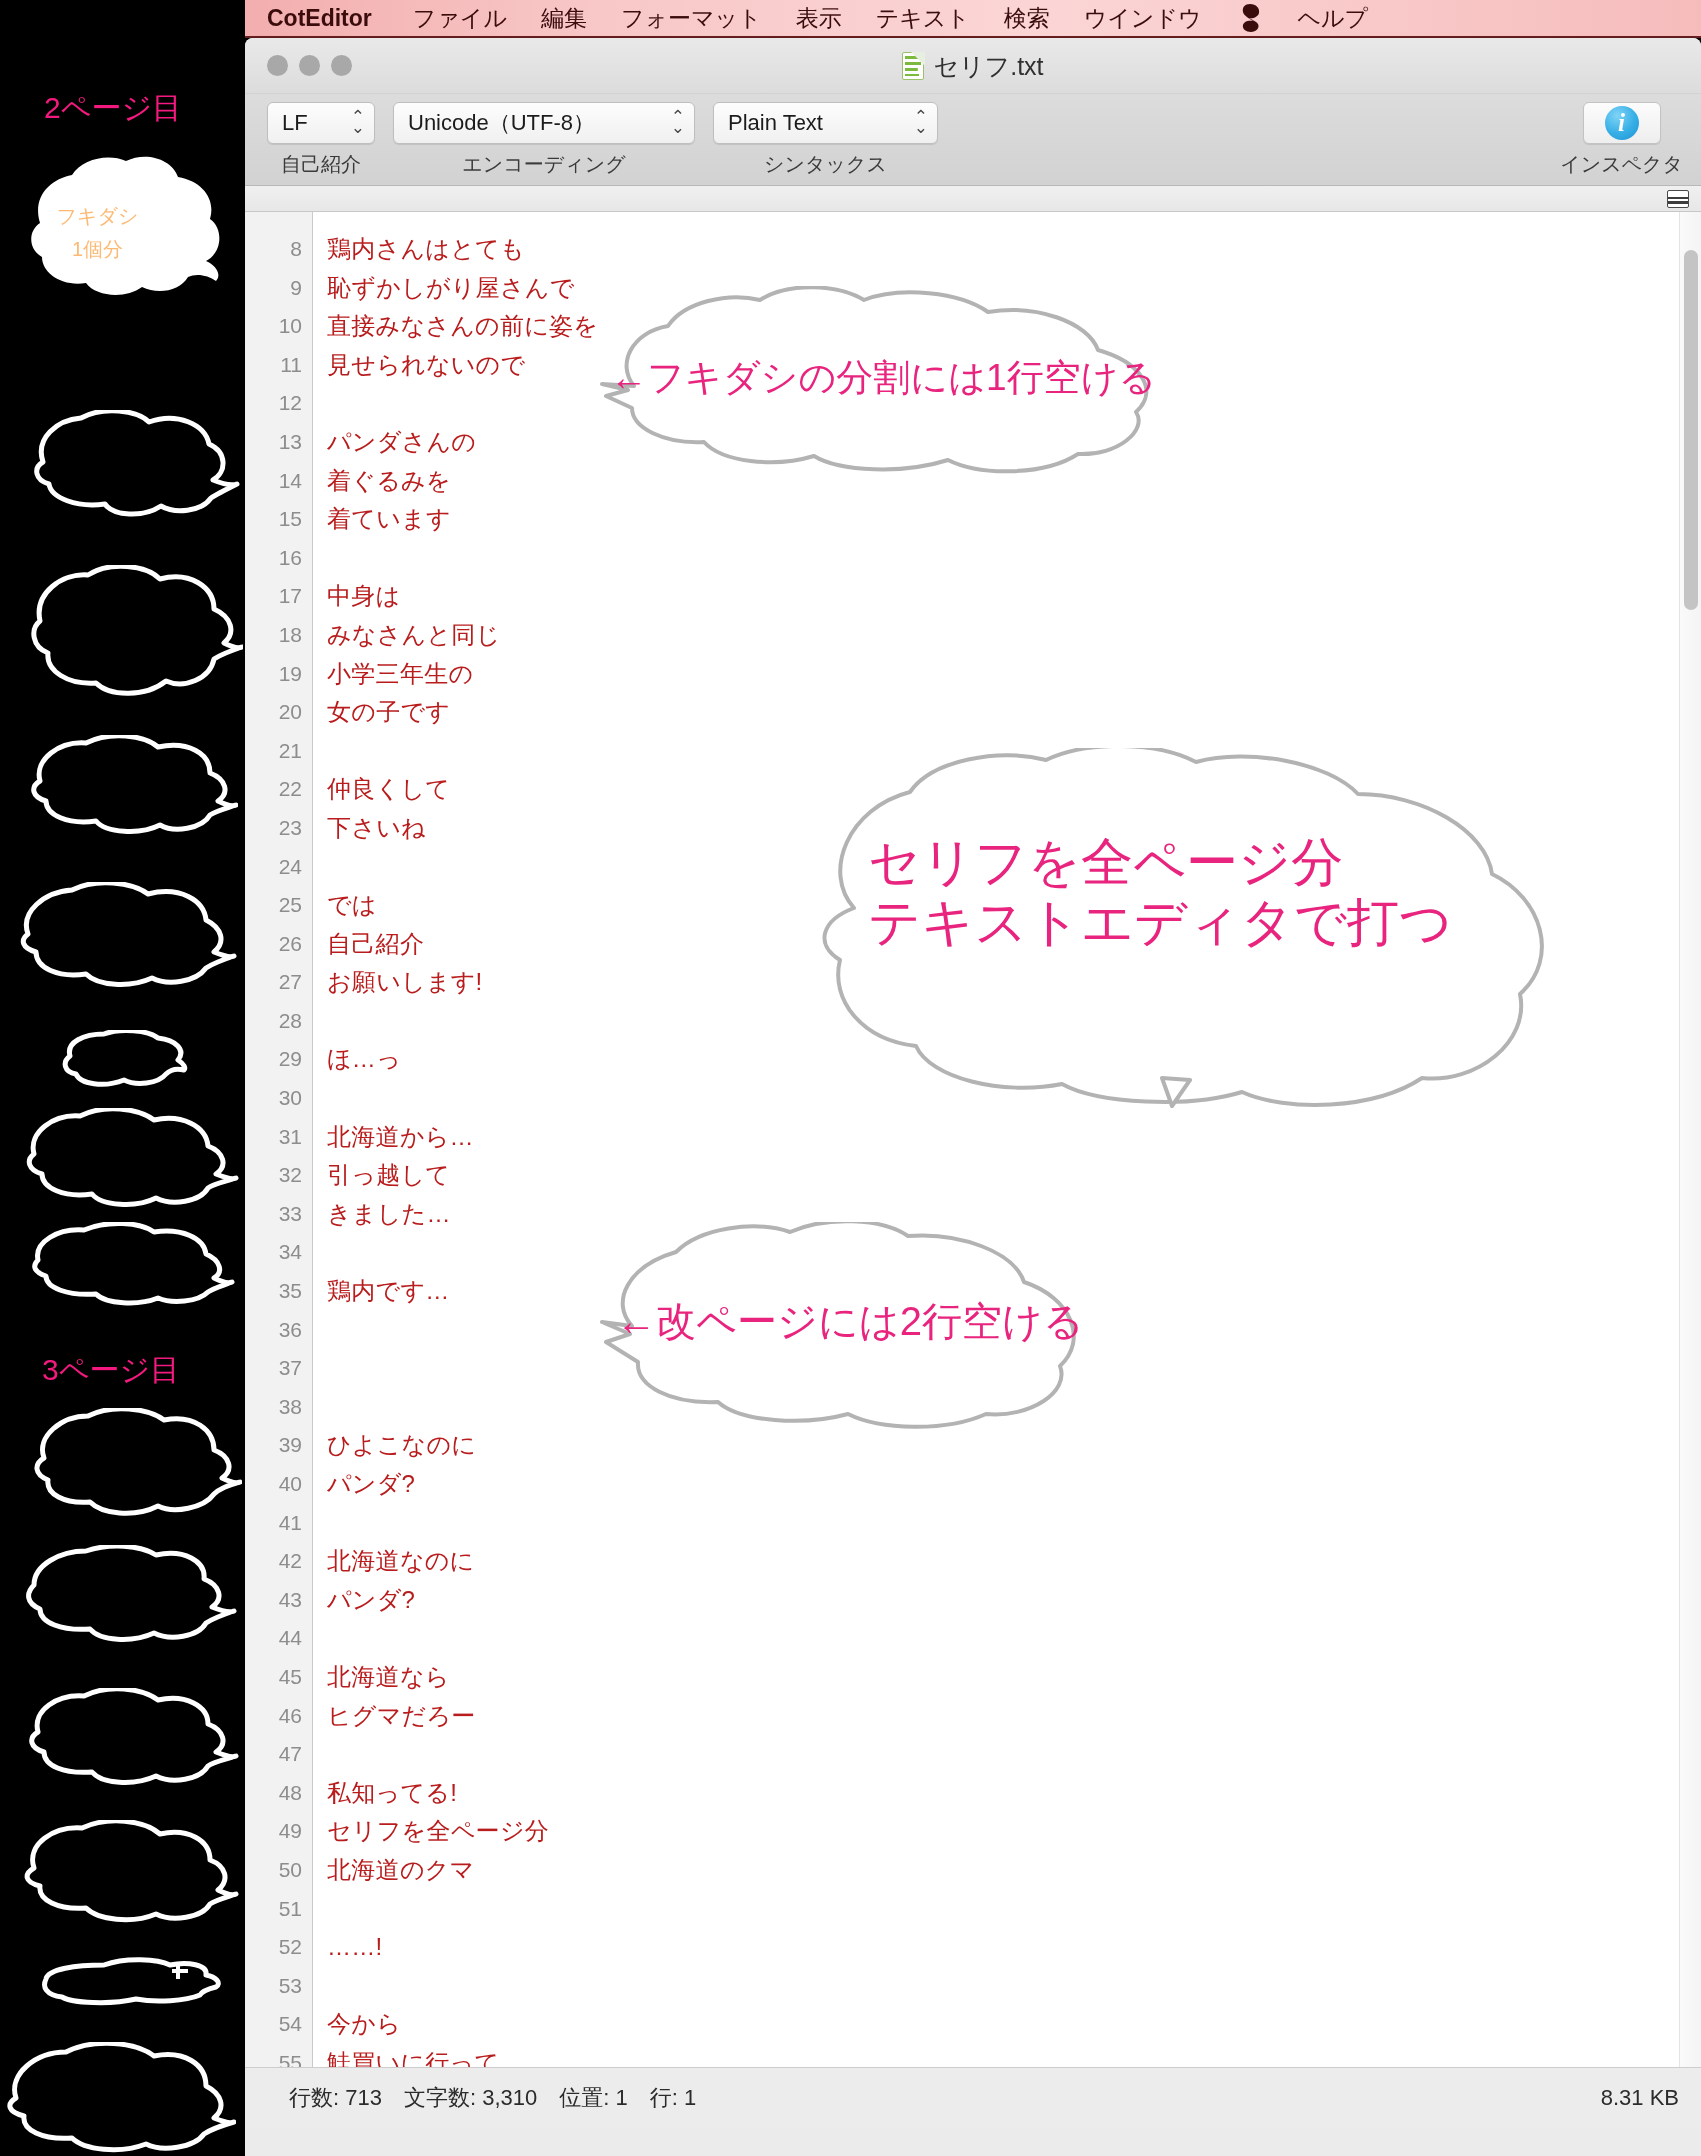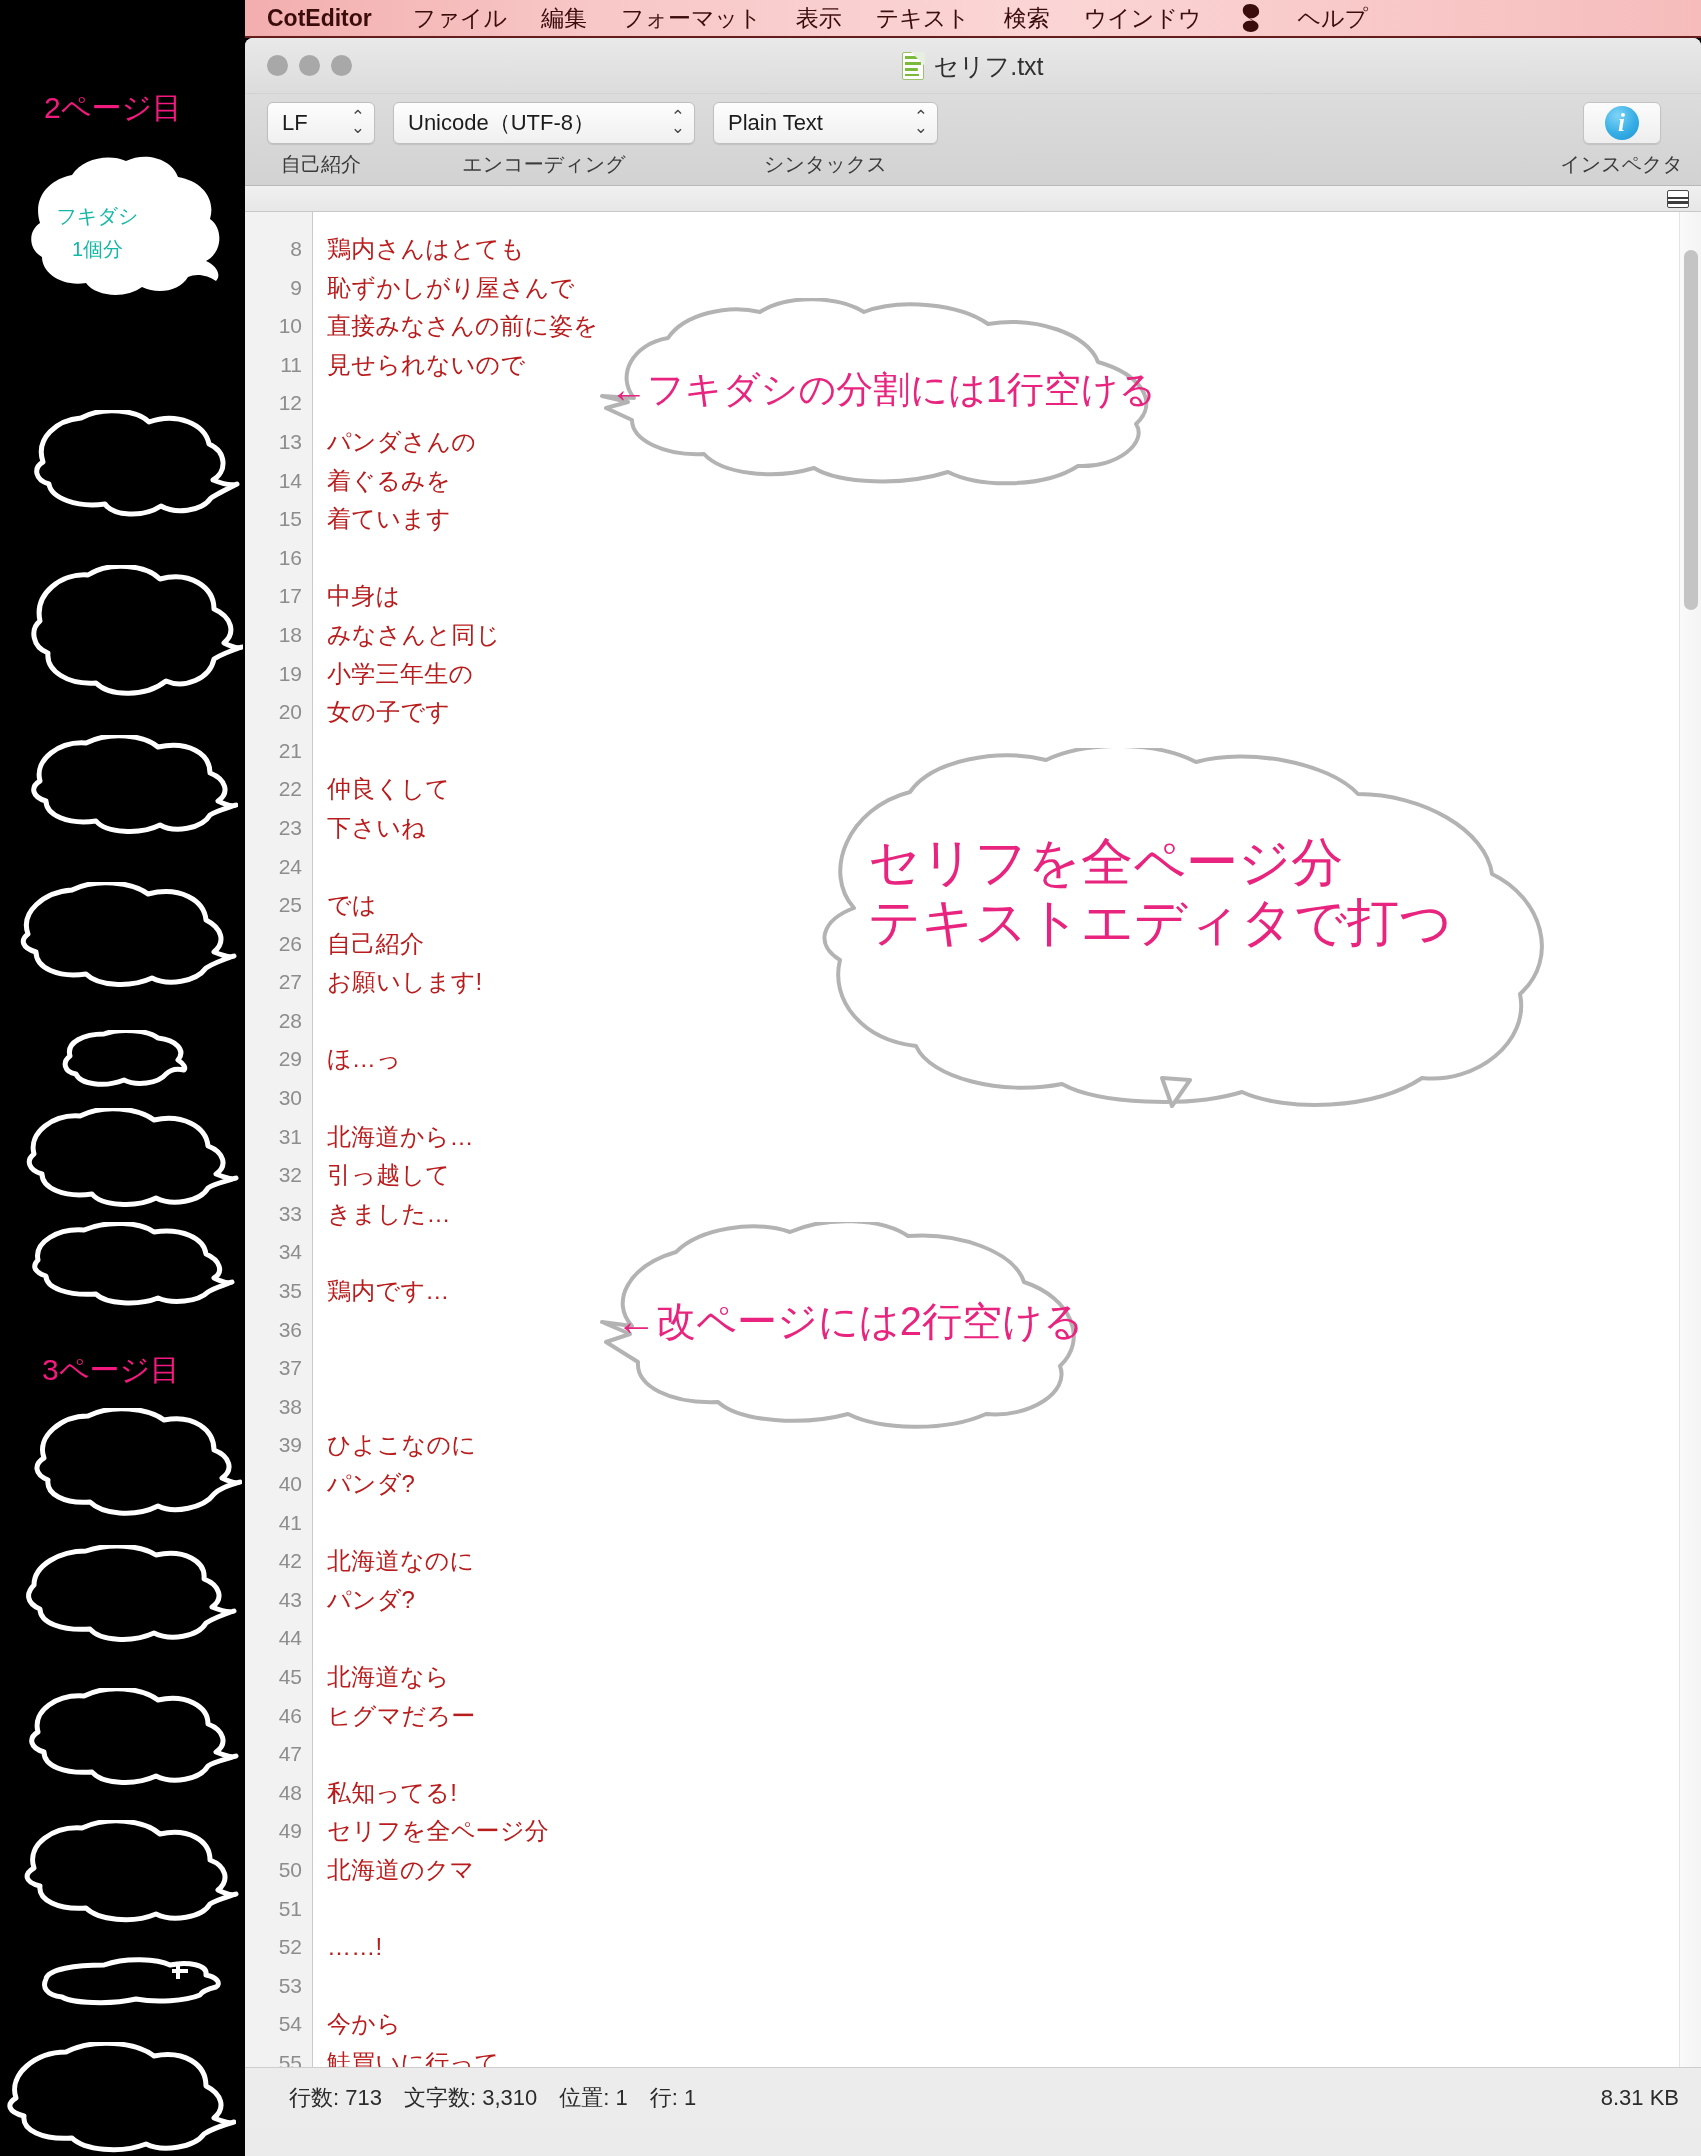--- a/index.html
+++ b/index.html
@@ -15,21 +15,21 @@
   #sidebar {
     position: absolute; left:0; top:0; width: 245px; height: 2156px;
     background: #000; overflow: hidden;
   }
   .page-label {
     position: absolute; color:#f4197f; font-size: 30px; font-weight: 400;
     letter-spacing: 0px; white-space: nowrap;
   }
   .bubble-svg { position:absolute; }
   .bubble-text {
-    position:absolute; color:#14b8a6; font-size: 20px; text-align:center;
+    position:absolute; color:#fdba74; font-size: 20px; text-align:center;
     width: 100%; line-height: 1.65;
   }
 
   
   #menubar {
     position: absolute; left:245px; top:0; width: 1456px; height: 38px;
     background: linear-gradient(to right,#f3aeae 0%, #f8c8c8 25%, #fbd5d5 55%, #f6bcbc 100%);
     display: flex; align-items: center; gap: 0px;
     border-bottom: 2px solid #6e2020;
     font-size: 23px; color: #3b0c0c;
@@ -426,21 +426,21 @@
       <div class="left">
         <span>行数: 713</span>
         <span>文字数: 3,310</span>
         <span>位置: 1</span>
         <span>行: 1</span>
       </div>
       <div class="right">8.31 KB</div>
     </div>
   </div>
 
-  <div class="anno" style="left:588px; top:298px;">
+  <div class="anno" style="left:588px; top:286px;">
     <svg width="572" height="190" viewBox="0 0 572 190">
       <path fill="#ffffff" stroke="#b3b3b3" stroke-width="4" stroke-linejoin="round" d="M46 100 C28 78 44 46 80 40 C96 16 140 6 172 14 C200 -4 250 -2 276 14 C312 0 372 6 400 26 C448 18 500 36 510 64 C552 76 572 104 548 126 C560 144 530 170 490 168 C456 190 392 190 360 174 C316 188 252 186 226 170 C186 182 134 176 116 156 C76 158 44 142 44 122 L18 110 L40 104 L14 98 Z"></path>
     </svg>
     <div class="anno-text" style="left:22px; top:72px; font-size:37px;">←フキダシの分割には1行空ける</div>
   </div>
 
   <div class="anno" style="left:818px; top:748px;">
     <svg width="740" height="360" viewBox="0 0 740 360">
       <path fill="#ffffff" stroke="#b3b3b3" stroke-width="4" stroke-linejoin="round" d="M36 160 C4 124 30 60 92 44 C114 12 180 0 228 12 C270 -8 340 -6 378 14 C430 0 510 14 540 46 C604 46 668 82 674 126 C724 150 742 210 702 246 C712 294 658 336 604 330 C556 362 468 364 424 344 C372 360 280 356 244 336 C184 348 112 330 98 298 C44 292 12 252 22 212 C-4 196 4 172 36 160 Z"></path>
       <path fill="#ffffff" stroke="#b3b3b3" stroke-width="4" stroke-linejoin="round" d="M344 330 L354 358 L372 332 Z"></path>

